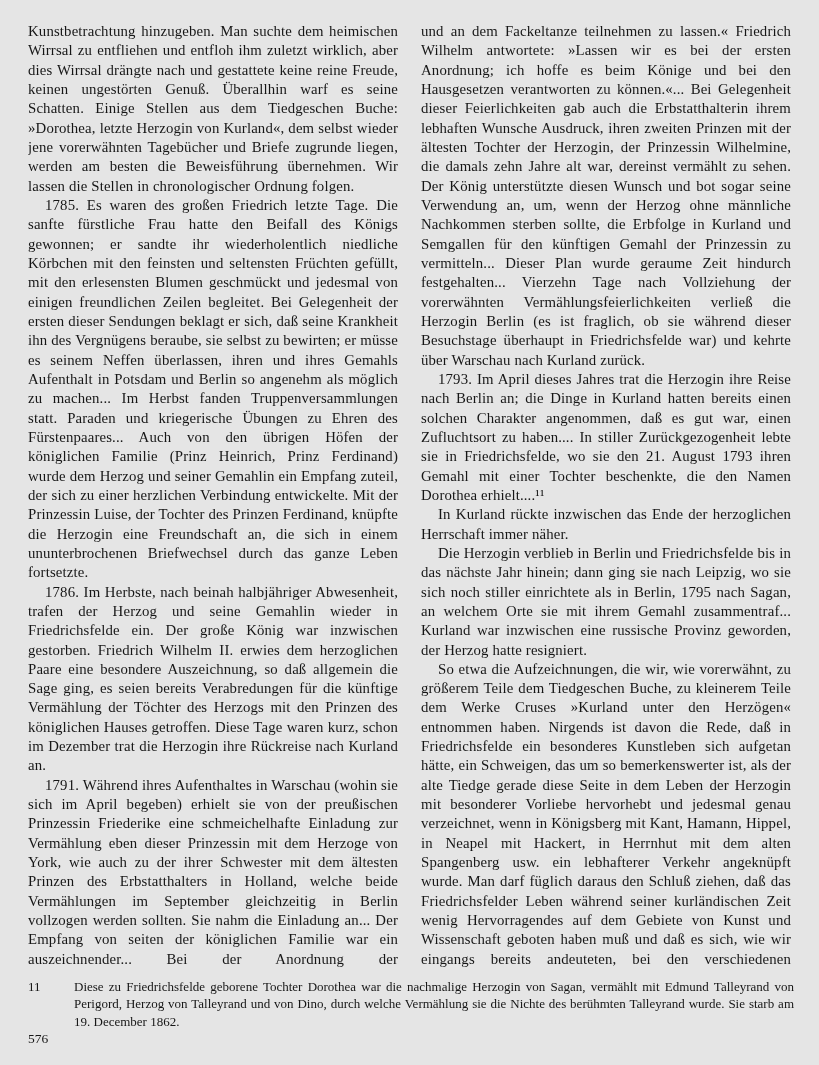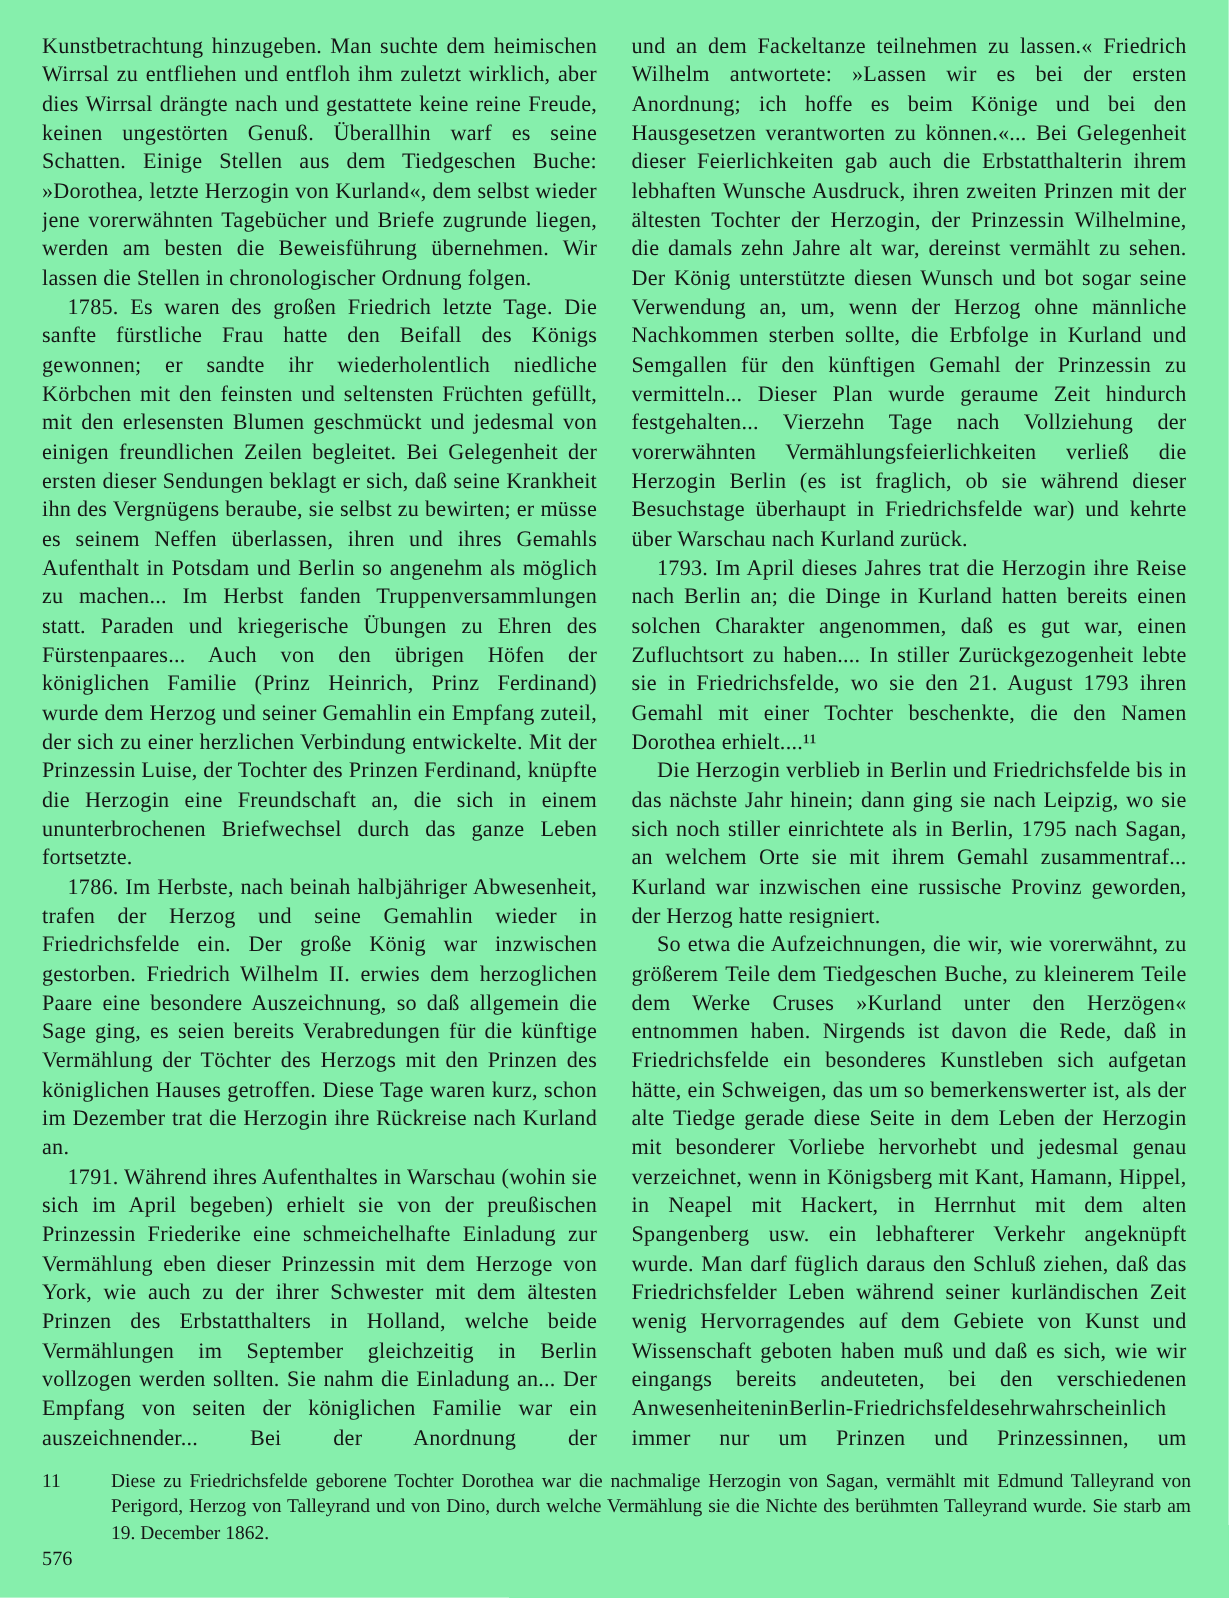--- a/index.html
+++ b/index.html
@@ -11,21 +11,21 @@
     width: 819px;
     height: 1065px;
     overflow: hidden;
     font-family: "Liberation Serif", "DejaVu Serif", serif;
     color: #161616;
   }
   .page {
     position: relative;
     width: 819px;
     height: 1065px;
-    background: #86efac;
+    background: #e5e5e5;
   }
   .text-columns {
     position: absolute;
     left: 28px;
     top: 22px;
     width: 763px;
     display: flex;
     gap: 23px;
   }
   .column {
@@ -76,20 +76,21 @@
   <div class="text-columns">
     <div class="column">
         <p>Kunstbetrachtung hinzugeben. Man suchte dem heimischen Wirrsal zu entfliehen und entfloh ihm zuletzt wirklich, aber dies Wirrsal drängte nach und gestattete keine reine Freude, keinen ungestörten Genuß. Überallhin warf es seine Schatten. Einige Stellen aus dem Tiedgeschen Buche: »Dorothea, letzte Herzogin von Kurland«, dem selbst wieder jene vorerwähnten Tagebücher und Briefe zugrunde liegen, werden am besten die Beweisführung übernehmen. Wir lassen die Stellen in chronologischer Ordnung folgen.</p>
         <p class="indent">1785. Es waren des großen Friedrich letzte Tage. Die sanfte fürstliche Frau hatte den Beifall des Königs gewonnen; er sandte ihr wiederholentlich niedliche Körbchen mit den feinsten und seltensten Früchten gefüllt, mit den erlesensten Blumen geschmückt und jedesmal von einigen freundlichen Zeilen begleitet. Bei Gelegenheit der ersten dieser Sendungen beklagt er sich, daß seine Krankheit ihn des Vergnügens beraube, sie selbst zu bewirten; er müsse es seinem Neffen überlassen, ihren und ihres Gemahls Aufenthalt in Potsdam und Berlin so angenehm als möglich zu machen... Im Herbst fanden Truppenversammlungen statt. Paraden und kriegerische Übungen zu Ehren des Fürstenpaares... Auch von den übrigen Höfen der königlichen Familie (Prinz Heinrich, Prinz Ferdinand) wurde dem Herzog und seiner Gemahlin ein Empfang zuteil, der sich zu einer herzlichen Verbindung entwickelte. Mit der Prinzessin Luise, der Tochter des Prinzen Ferdinand, knüpfte die Herzogin eine Freundschaft an, die sich in einem ununterbrochenen Briefwechsel durch das ganze Leben fortsetzte.</p>
         <p class="indent">1786. Im Herbste, nach beinah halbjähriger Abwesenheit, trafen der Herzog und seine Gemahlin wieder in Friedrichsfelde ein. Der große König war inzwischen gestorben. Friedrich Wilhelm II. erwies dem herzoglichen Paare eine besondere Auszeichnung, so daß allgemein die Sage ging, es seien bereits Verabredungen für die künftige Vermählung der Töchter des Herzogs mit den Prinzen des königlichen Hauses getroffen. Diese Tage waren kurz, schon im Dezember trat die Herzogin ihre Rückreise nach Kurland an.</p>
         <p class="indent">1791. Während ihres Aufenthaltes in Warschau (wohin sie sich im April begeben) erhielt sie von der preußischen Prinzessin Friederike eine schmeichelhafte Einladung zur Vermählung eben dieser Prinzessin mit dem Herzoge von York, wie auch zu der ihrer Schwester mit dem ältesten Prinzen des Erbstatthalters in Holland, welche beide Vermählungen im September gleichzeitig in Berlin vollzogen werden sollten. Sie nahm die Einladung an... Der Empfang von seiten der königlichen Familie war ein auszeichnender... Bei der Anordnung der Vermählungsfeierlichkeiten befahl der König, daß der Herzogin ihr Platz an der Tafel der königlichen Familie angewiesen werden solle. Der Oberkammerherr remonstrierte, die »Hausgesetze würden es nicht zulassen, die Herzogin von Kurland bei einer so feierlichen Gelegenheit an die königliche Familientafel zu ziehen</p>
       </div>
     <div class="column">
         <p>und an dem Fackeltanze teilnehmen zu lassen.« Friedrich Wilhelm antwortete: »Lassen wir es bei der ersten Anordnung; ich hoffe es beim Könige und bei den Hausgesetzen verantworten zu können.«... Bei Gelegenheit dieser Feierlichkeiten gab auch die Erbstatthalterin ihrem lebhaften Wunsche Ausdruck, ihren zweiten Prinzen mit der ältesten Tochter der Herzogin, der Prinzessin Wilhelmine, die damals zehn Jahre alt war, dereinst vermählt zu sehen. Der König unterstützte diesen Wunsch und bot sogar seine Verwendung an, um, wenn der Herzog ohne männliche Nachkommen sterben sollte, die Erbfolge in Kurland und Semgallen für den künftigen Gemahl der Prinzessin zu vermitteln... Dieser Plan wurde geraume Zeit hindurch festgehalten... Vierzehn Tage nach Vollziehung der vorerwähnten Vermählungsfeierlichkeiten verließ die Herzogin Berlin (es ist fraglich, ob sie während dieser Besuchstage überhaupt in Friedrichsfelde war) und kehrte über Warschau nach Kurland zurück.</p>
         <p class="indent">1793. Im April dieses Jahres trat die Herzogin ihre Reise nach Berlin an; die Dinge in Kurland hatten bereits einen solchen Charakter angenommen, daß es gut war, einen Zufluchtsort zu haben.... In stiller Zurückgezogenheit lebte sie in Friedrichsfelde, wo sie den 21. August 1793 ihren Gemahl mit einer Tochter beschenkte, die den Namen Dorothea erhielt....¹¹</p>
+        <p class="indent">In Kurland rückte inzwischen das Ende der herzoglichen Herrschaft immer näher.</p>
         <p class="indent">Die Herzogin verblieb in Berlin und Friedrichsfelde bis in das nächste Jahr hinein; dann ging sie nach Leipzig, wo sie sich noch stiller einrichtete als in Berlin, 1795 nach Sagan, an welchem Orte sie mit ihrem Gemahl zusammentraf... Kurland war inzwischen eine russische Provinz geworden, der Herzog hatte resigniert.</p>
         <p class="indent">So etwa die Aufzeichnungen, die wir, wie vorerwähnt, zu größerem Teile dem Tiedgeschen Buche, zu kleinerem Teile dem Werke Cruses »Kurland unter den Herzögen« entnommen haben. Nirgends ist davon die Rede, daß in Friedrichsfelde ein besonderes Kunstleben sich aufgetan hätte, ein Schweigen, das um so bemerkenswerter ist, als der alte Tiedge gerade diese Seite in dem Leben der Herzogin mit besonderer Vorliebe hervorhebt und jedesmal genau verzeichnet, wenn in Königsberg mit Kant, Hamann, Hippel, in Neapel mit Hackert, in Herrnhut mit dem alten Spangenberg usw. ein lebhafterer Verkehr angeknüpft wurde. Man darf füglich daraus den Schluß ziehen, daß das Friedrichsfelder Leben während seiner kurländischen Zeit wenig Hervorragendes auf dem Gebiete von Kunst und Wissenschaft geboten haben muß und daß es sich, wie wir eingangs bereits andeuteten, bei den verschiedenen AnwesenheiteninBerlin-Friedrichsfeldesehrwahrscheinlich immer nur um Prinzen und Prinzessinnen, um »Gesellschaft« und Politik, um Eheschließungen und Güterkäufe handelte. Gewiß ging ein Verkehr mit den literarischen Größen jener Zeit (Nicolai, Ramler, Engel, Mendelssohn werden eigens genannt) nebenher, aber</p>
       </div>
   </div>
 
   <div class="footnote">
     <span class="footnote-number">11</span>
     <span class="footnote-text">Diese zu Friedrichsfelde geborene Tochter Dorothea war die nachmalige Herzogin von Sagan, vermählt mit Edmund Talleyrand von Perigord, Herzog von Talleyrand und von Dino, durch welche Vermählung sie die Nichte des berühmten Talleyrand wurde. Sie starb am 19. December 1862.</span>
   </div>
 

